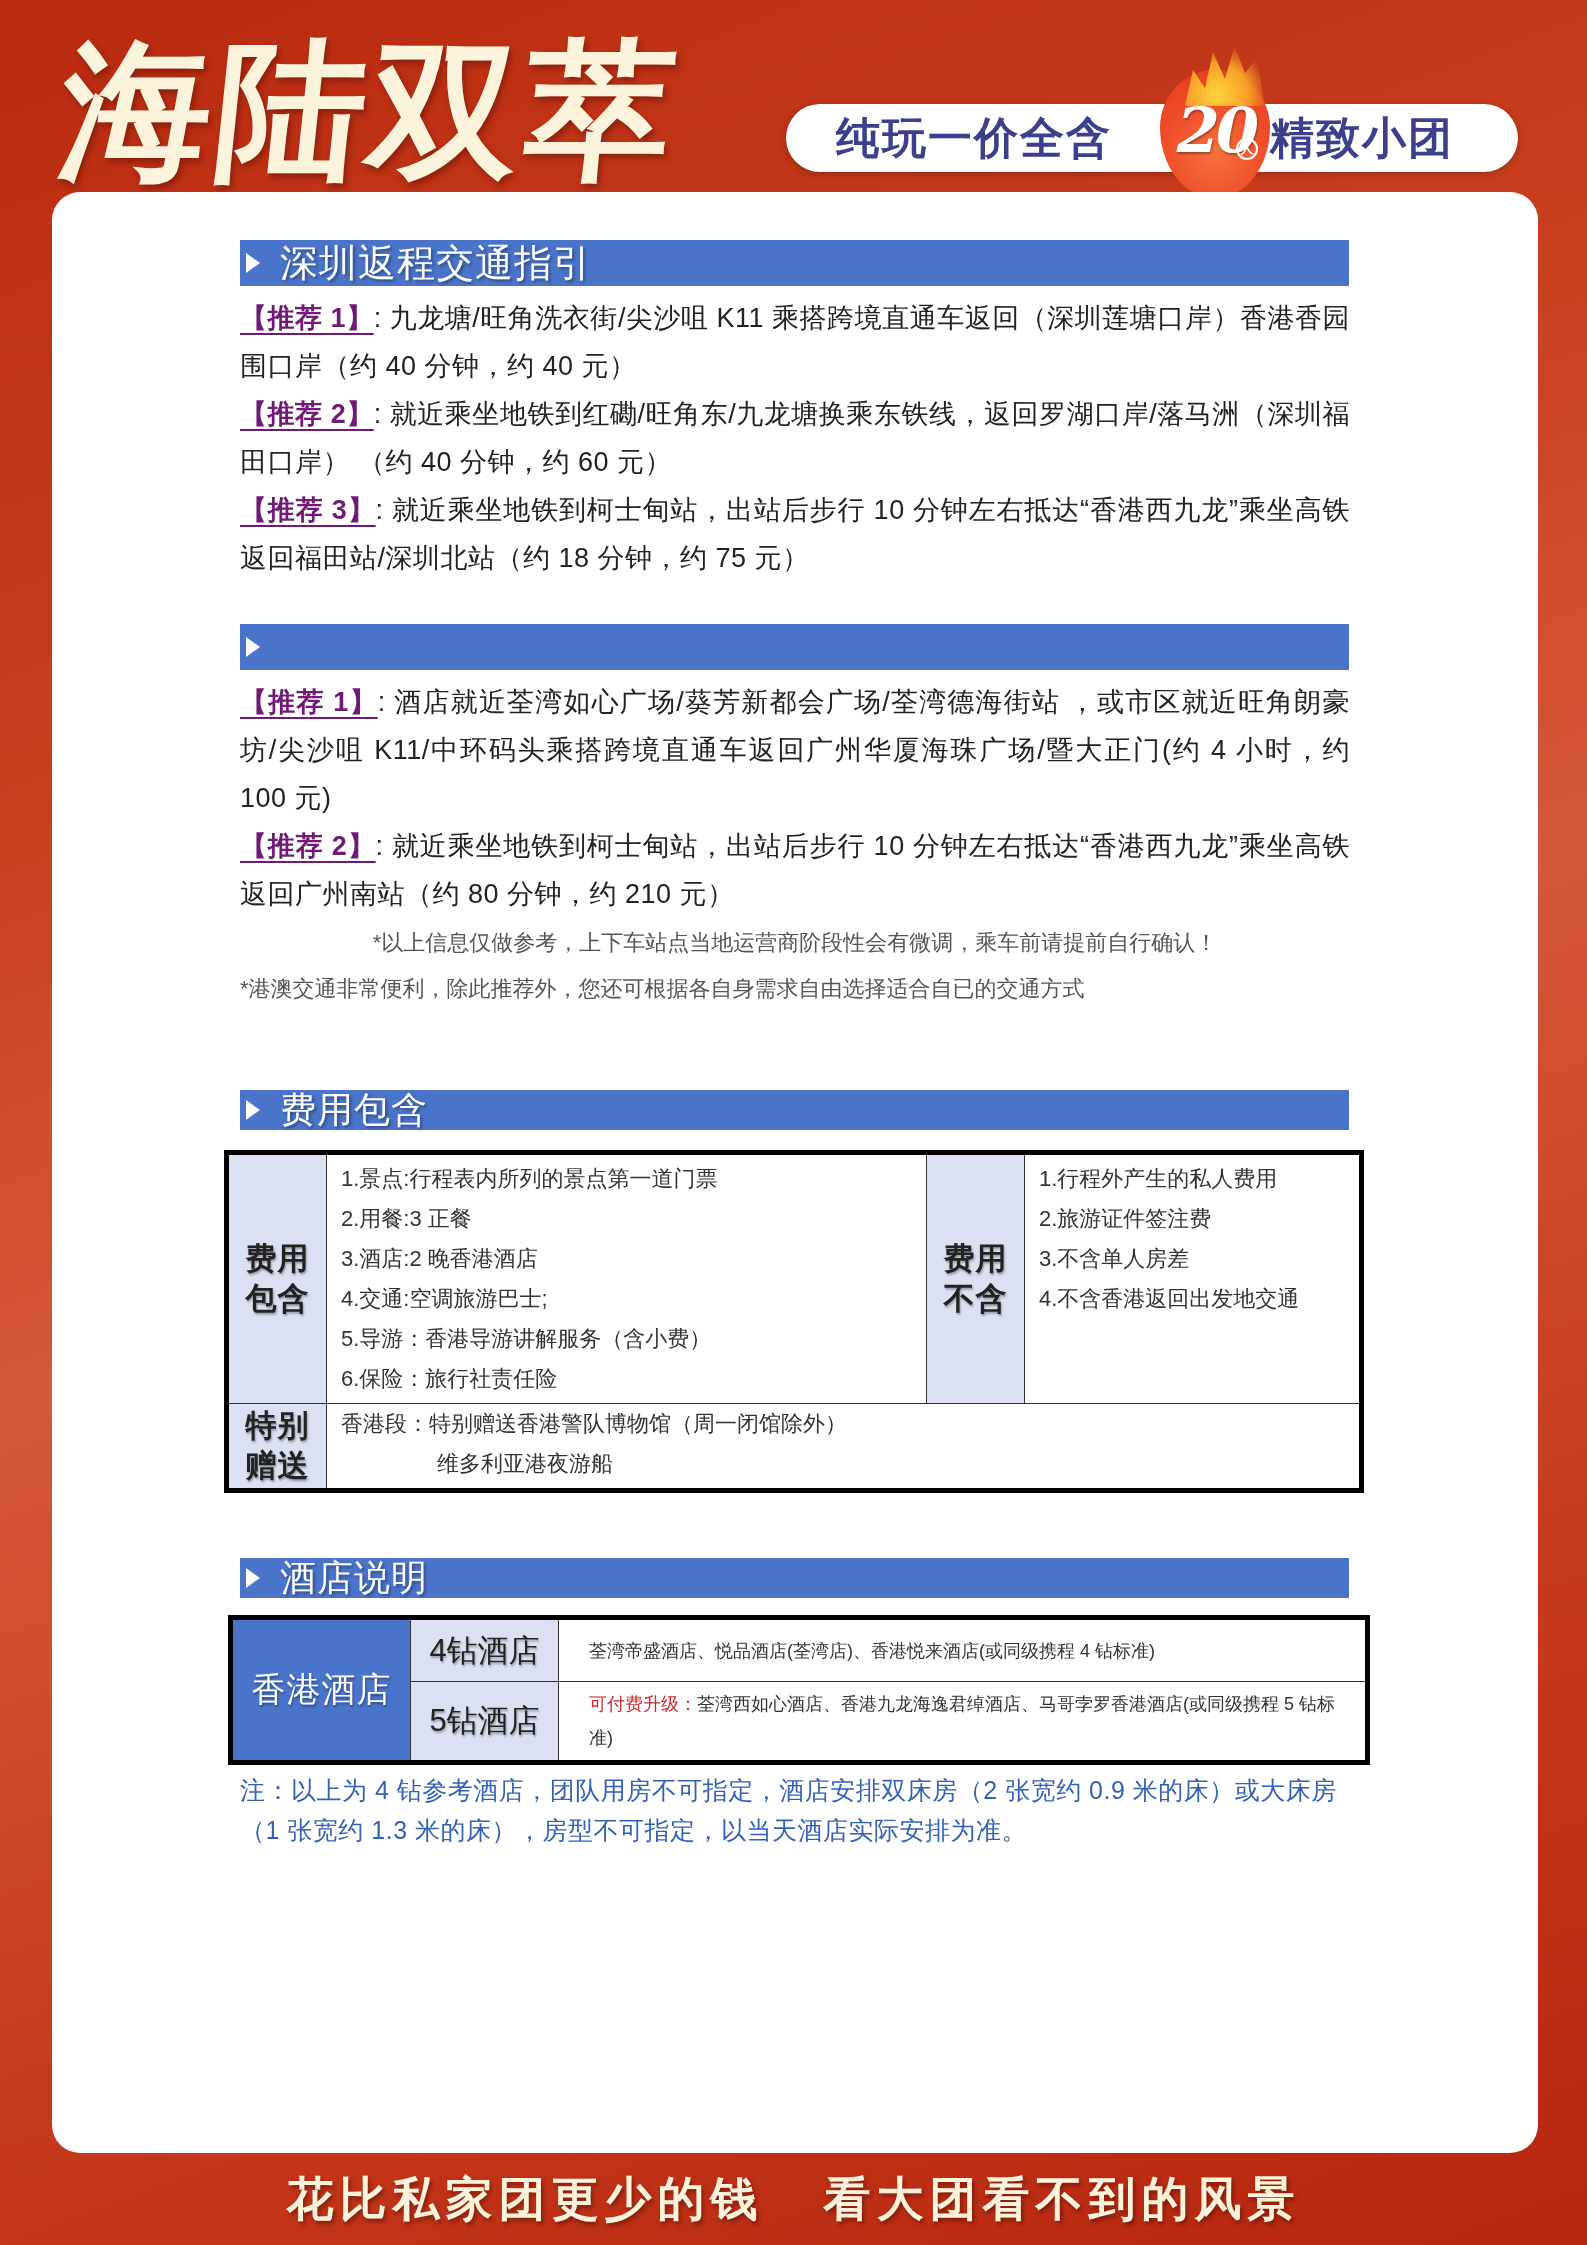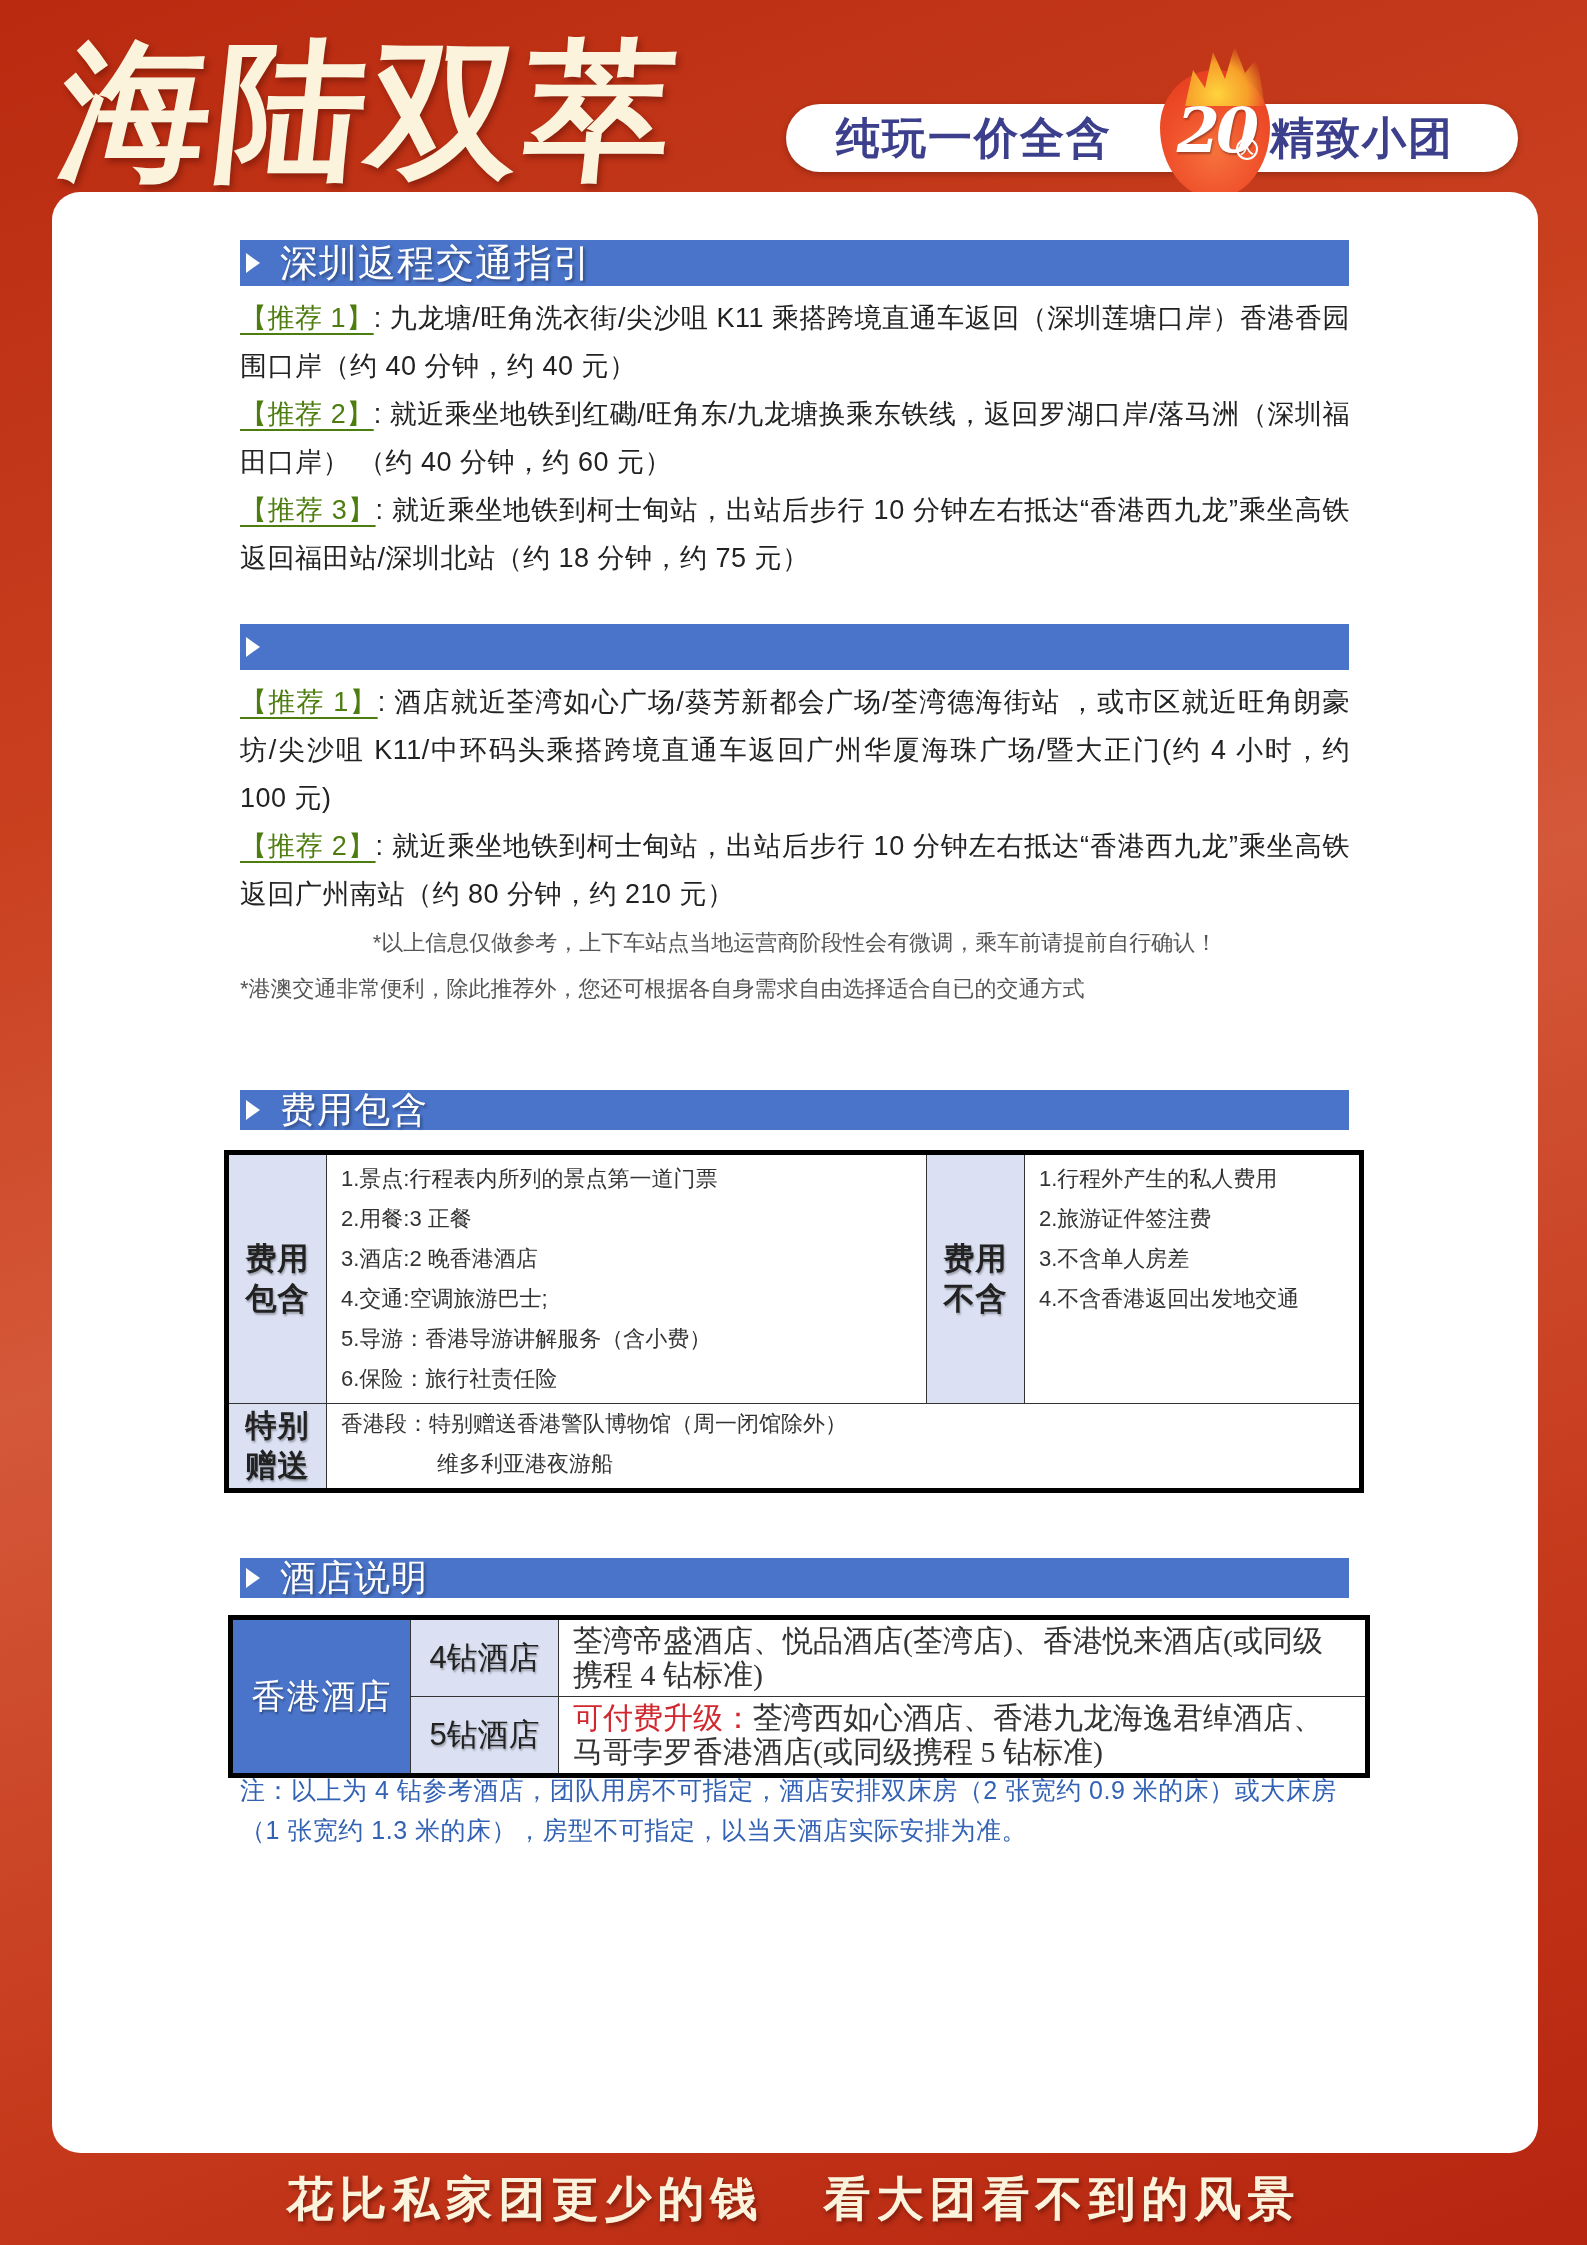--- a/index.html
+++ b/index.html
@@ -65,21 +65,21 @@
   .section-bar .title {
     position: absolute; left: 40px; top: 0; height: 63px; line-height: 46px;
     font-size: 38px; color: #ffffff; letter-spacing: 1px;
     text-shadow: 2px 2px 3px rgba(0,0,0,0.35);
   }
   .para {
     position: absolute; left: 240px; width: 1110px;
     font-size: 27px; line-height: 48px; color: #222222;
     letter-spacing: 0.5px; text-align: justify;
   }
-  .rec-tag { font-weight: normal; text-decoration: underline; text-underline-offset: 6px; color: #4d7c0f; margin-top: 9px; }
+  .rec-tag { font-weight: bold; text-decoration: underline; text-underline-offset: 6px; color: #701a75; margin-top: 9px; }
   .note {
     position: absolute; left: 240px; width: 1110px;
     font-size: 22px; line-height: 30px; color: #555555;
   }
   table { border-collapse: collapse; }
   .fees {
     position: absolute; left: 224px; top: 1150px; width: 1140px; height: 327px;
     border: 5px solid #000;
   }
   .fees td { border: 1.5px solid #333; vertical-align: top; }
@@ -96,21 +96,21 @@
   }
   .hotel td { border: 1.5px solid #333; }
   .hotel .hk-cell {
     background: #4a74c9; color: #fff; font-size: 34px; text-align: center; vertical-align: middle;
     text-shadow: 1px 2px 2px rgba(0,0,0,0.35); letter-spacing: 1px;
   }
   .hotel .level-cell {
     background: #dbe1f3; color: #222; font-size: 31px; text-align: center; vertical-align: middle;
     text-shadow: 1px 2px 2px rgba(0,0,0,0.3);
   }
-  .hotel .name-cell { font-size: 30px; line-height: 34px; color: #333; padding: 4px 14px; vertical-align: middle; font-family: Liberation Serif, serif; }
+  .hotel .name-cell { font-size: 18px; line-height: 34px; color: #333; padding: 4px 30px; vertical-align: middle; }
   .upgrade { color: #d0282e; }
   .hotel-note {
     position: absolute; left: 240px; top: 1770px; width: 1112px;
     font-size: 25px; line-height: 40px; color: #3362b4; letter-spacing: 0.5px;
   }
   .slogan {
     position: absolute; left: 0; top: 2162px; width: 1587px; text-align: center;
     font-family: "DejaVu Serif", "Liberation Serif", serif; font-weight: bold;
     font-size: 47px; line-height: 74px; color: #fbf3dc; letter-spacing: 6px;
     text-shadow: 2px 3px 4px rgba(70,10,0,0.5);

